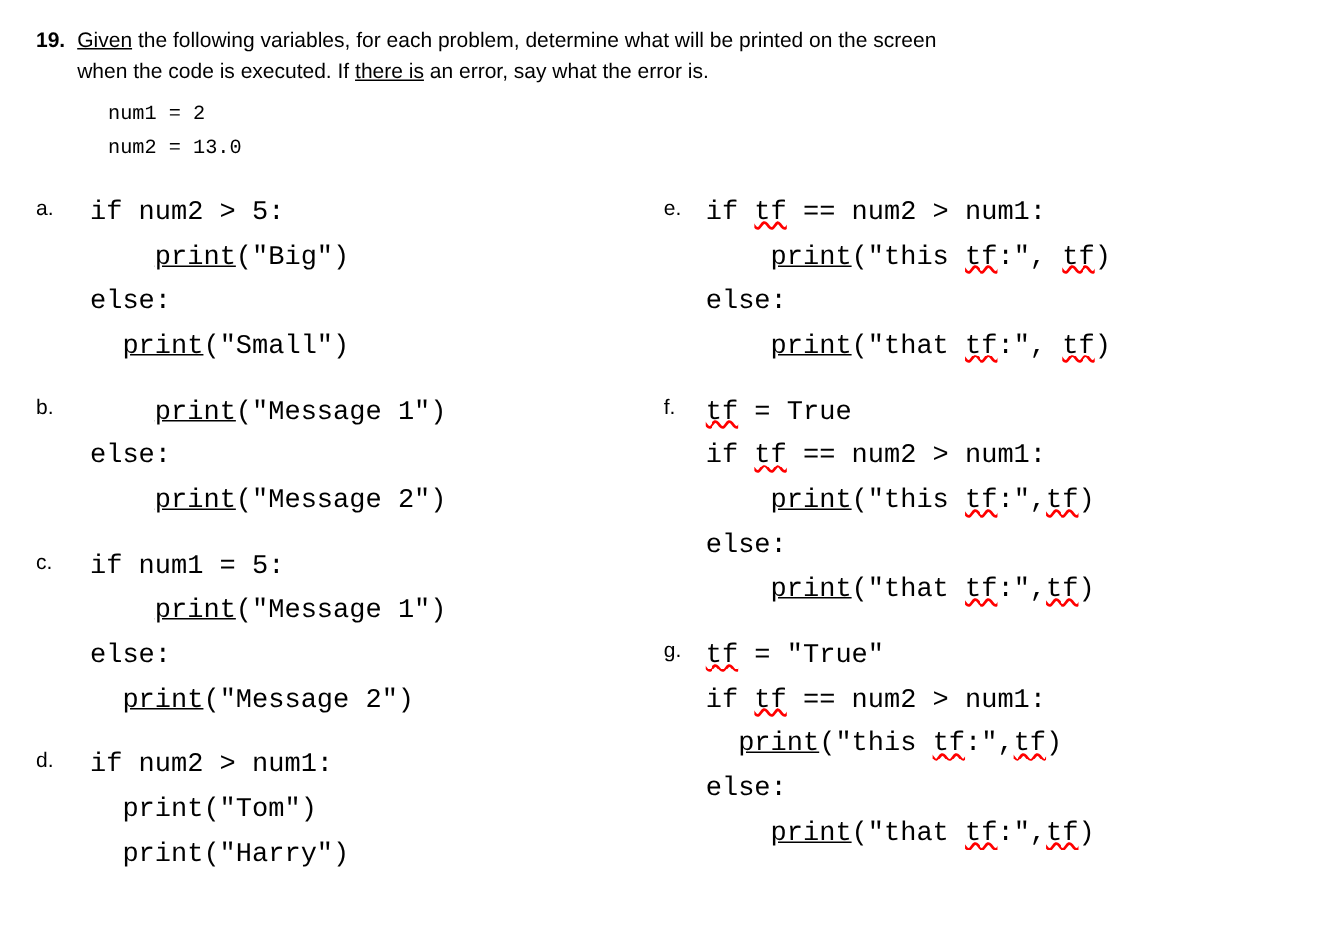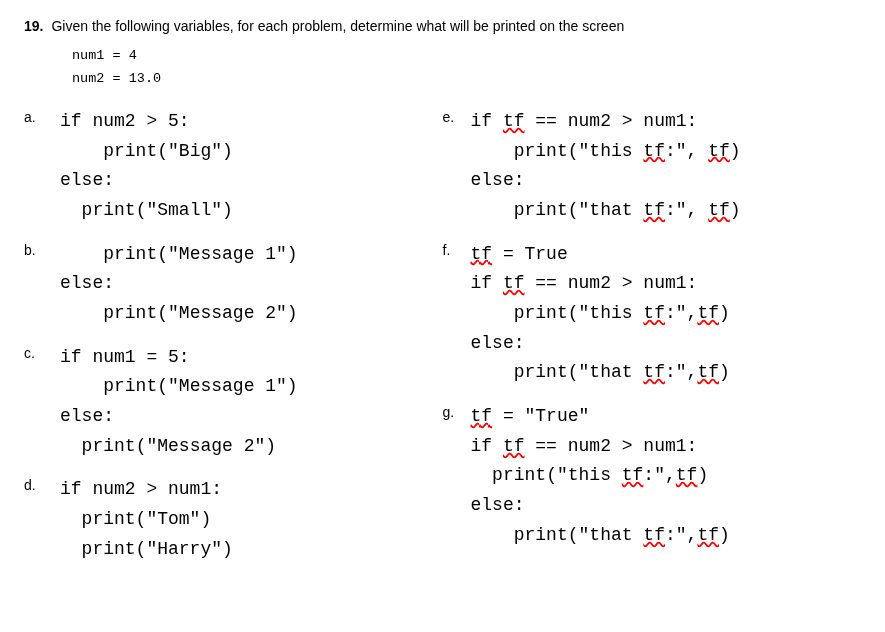--- a/index.html
+++ b/index.html
@@ -16,21 +16,21 @@
       margin-bottom: 8px;
       line-height: 1.5;
     }
     .question-number {
       font-weight: bold;
       white-space: nowrap;
     }
     .question-text {
       line-height: 1.5;
     }
-    .underline { }
+    .underline { text-decoration: underline; }
     .vars-block {
       margin-left: 48px;
       margin-top: 8px;
       margin-bottom: 16px;
       font-family: 'Courier New', monospace;
       font-size: 13.5px;
       line-height: 1.7;
     }
     .code-block {
       font-family: 'Courier New', monospace;
@@ -68,25 +68,26 @@
   </style>
 </head>
 <body>
 
 <div>
 
   <div class="question-header">
     <span class="question-number">19.</span>
     <div class="question-text">
       <span><span class="underline">Given</span> the following variables, for each problem, determine what will be printed on the screen</span><br>
+      <span>when the code is executed. If <span class="underline">there is</span> an error, say what the error is.</span>
     </div>
   </div>
 
   <div class="vars-block">
-    <div class="line">num1 = 4</div>
+    <div class="line">num1 = 2</div>
     <div class="line">num2 = 13.0</div>
   </div>
 
   <div class="two-col">
 
     <div>
 
       <div class="problem-row">
         <div class="problem-label-col">a.</div>
         <div class="code-col">

